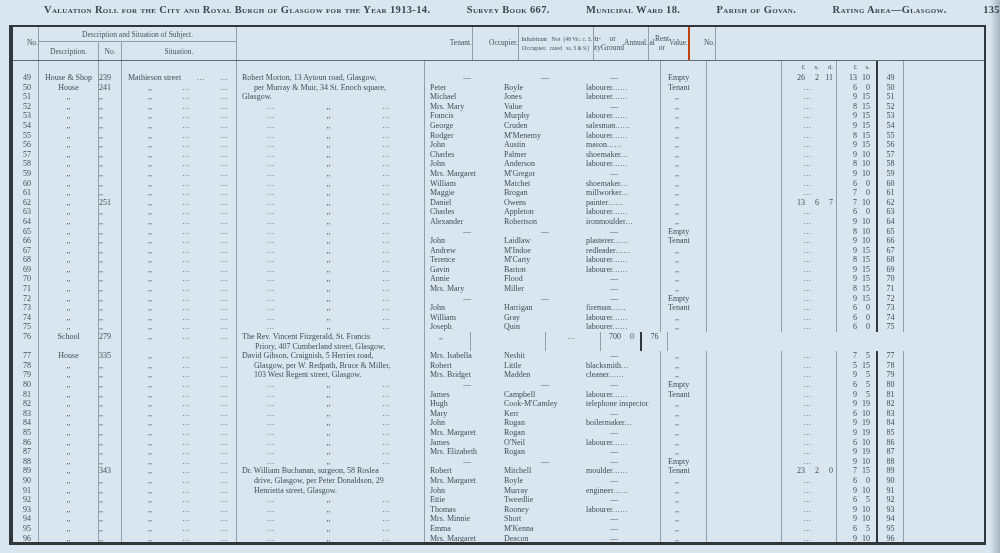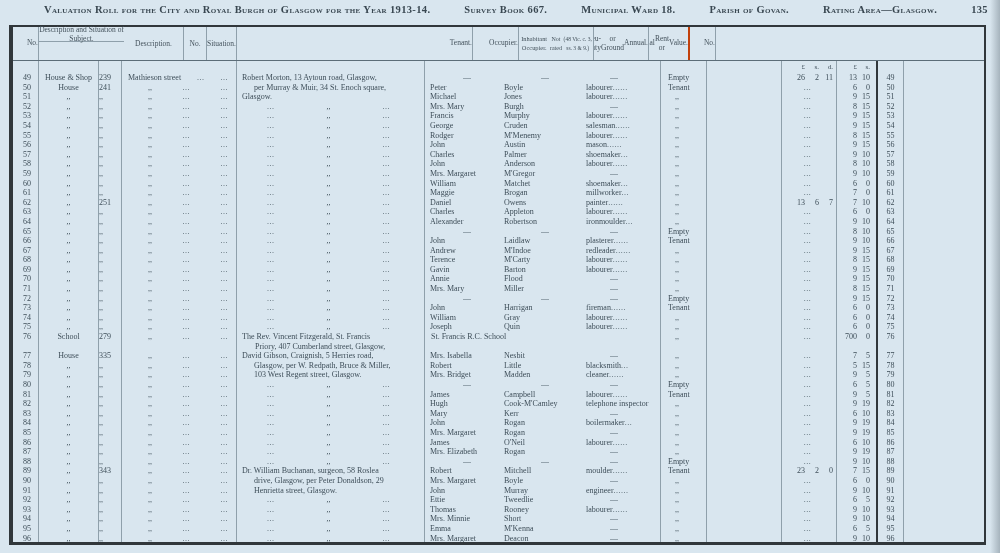--- a/index.html
+++ b/index.html
@@ -10,39 +10,39 @@
     font-family:"Liberation Serif", serif;
     color:#3e4e59;
     -webkit-font-smoothing:antialiased;
   }
   
   .page-edge{position:absolute;top:0;right:0;width:10px;height:100%;
     background:linear-gradient(90deg, rgba(110,125,135,0), rgba(104,118,128,.45));}
 
   
   .masthead{
-    position:absolute;left:44px;right:12px;top:4px;
+    position:absolute;left:44px;right:0;top:4px;
     display:flex;justify-content:space-between;align-items:baseline;
     font-variant:small-caps;font-weight:700;font-size:10.5px;
     letter-spacing:.35px;color:#394751;white-space:nowrap;
   }
 
   
   .vtable{
     position:absolute;left:9px;top:25px;width:977px;height:520px;
     border:2px solid #31373b;border-left-width:4px;border-bottom-width:3px;
     display:flex;flex-direction:column;
   }
 
   
   .thead{display:flex;flex:none;height:34px;border-bottom:1px solid #5c6d78;
     font-size:7.5px;color:#44525c;text-align:center}
   .th{border-right:1px solid #8fa0ab;display:flex;flex-direction:row;
     justify-content:flex-end;align-items:center;line-height:8.6px;overflow:hidden}
-  .group{width:198px;border-right:1px solid #8fa0ab;display:flex;flex-direction:row}
+  .group{width:198px;border-right:1px solid #8fa0ab;display:flex;flex-direction:column}
   .group-title{height:15px;display:flex;align-items:center;justify-content:center;
     border-bottom:1px solid #8fa0ab}
   .group-sub{flex:1;display:flex}
   .gs{display:flex;align-items:center;justify-content:center}
   .gs1{width:60px;border-right:1px solid #8fa0ab}
   .gs2{width:23px;border-right:1px solid #8fa0ab}
   .gs3{flex:1}
   .h-inhab div:nth-child(1){font-size:6.4px}
   .h-inhab div:nth-child(2){font-size:6px}
   .h-inhab div:nth-child(3){font-size:5.5px}
@@ -265,21 +265,21 @@
           <span class="dots">...</span>
           <span class="dots">...</span>
         </div>
         <div class="c cp pdots">
           <span class="dots">...</span>
           <span>,,</span>
           <span class="dots">...</span>
         </div>
         <div class="c ct">
           <span class="tn1">Mrs. Mary</span>
-          <span class="tn2">Burgh</span>
+          <span class="tn2">Value</span>
           <span class="tn3 dashc">
             <span>—</span>
           </span>
         </div>
         <div class="c co od">,,</div>
         <div class="c ci"></div>
         <div class="c cf">
           <span class="fdots">...</span>
         </div>
         <div class="c cr">
@@ -1088,23 +1088,20 @@
         <div class="c cdn">279</div>
         <div class="c cs sd">
           <span>,,</span>
           <span class="dots">...</span>
           <span class="dots">...</span>
         </div>
         <div class="c cp">
           <div>The Rev. Vincent Fitzgerald, St. Francis</div>
           <div class="l2">Priory, 407 Cumberland street, Glasgow,</div>
         </div>
-        <div class="c ct">
-          <span class="tspan">St. Francis R.C. School</span>
-        </div>
         <div class="c co od">,,</div>
         <div class="c ci"></div>
         <div class="c cf">
           <span class="fdots">...</span>
         </div>
         <div class="c cr">
           <span class="rl">700</span>
           <span class="rs">0</span>
         </div>
         <div class="c cn2">76</div>

